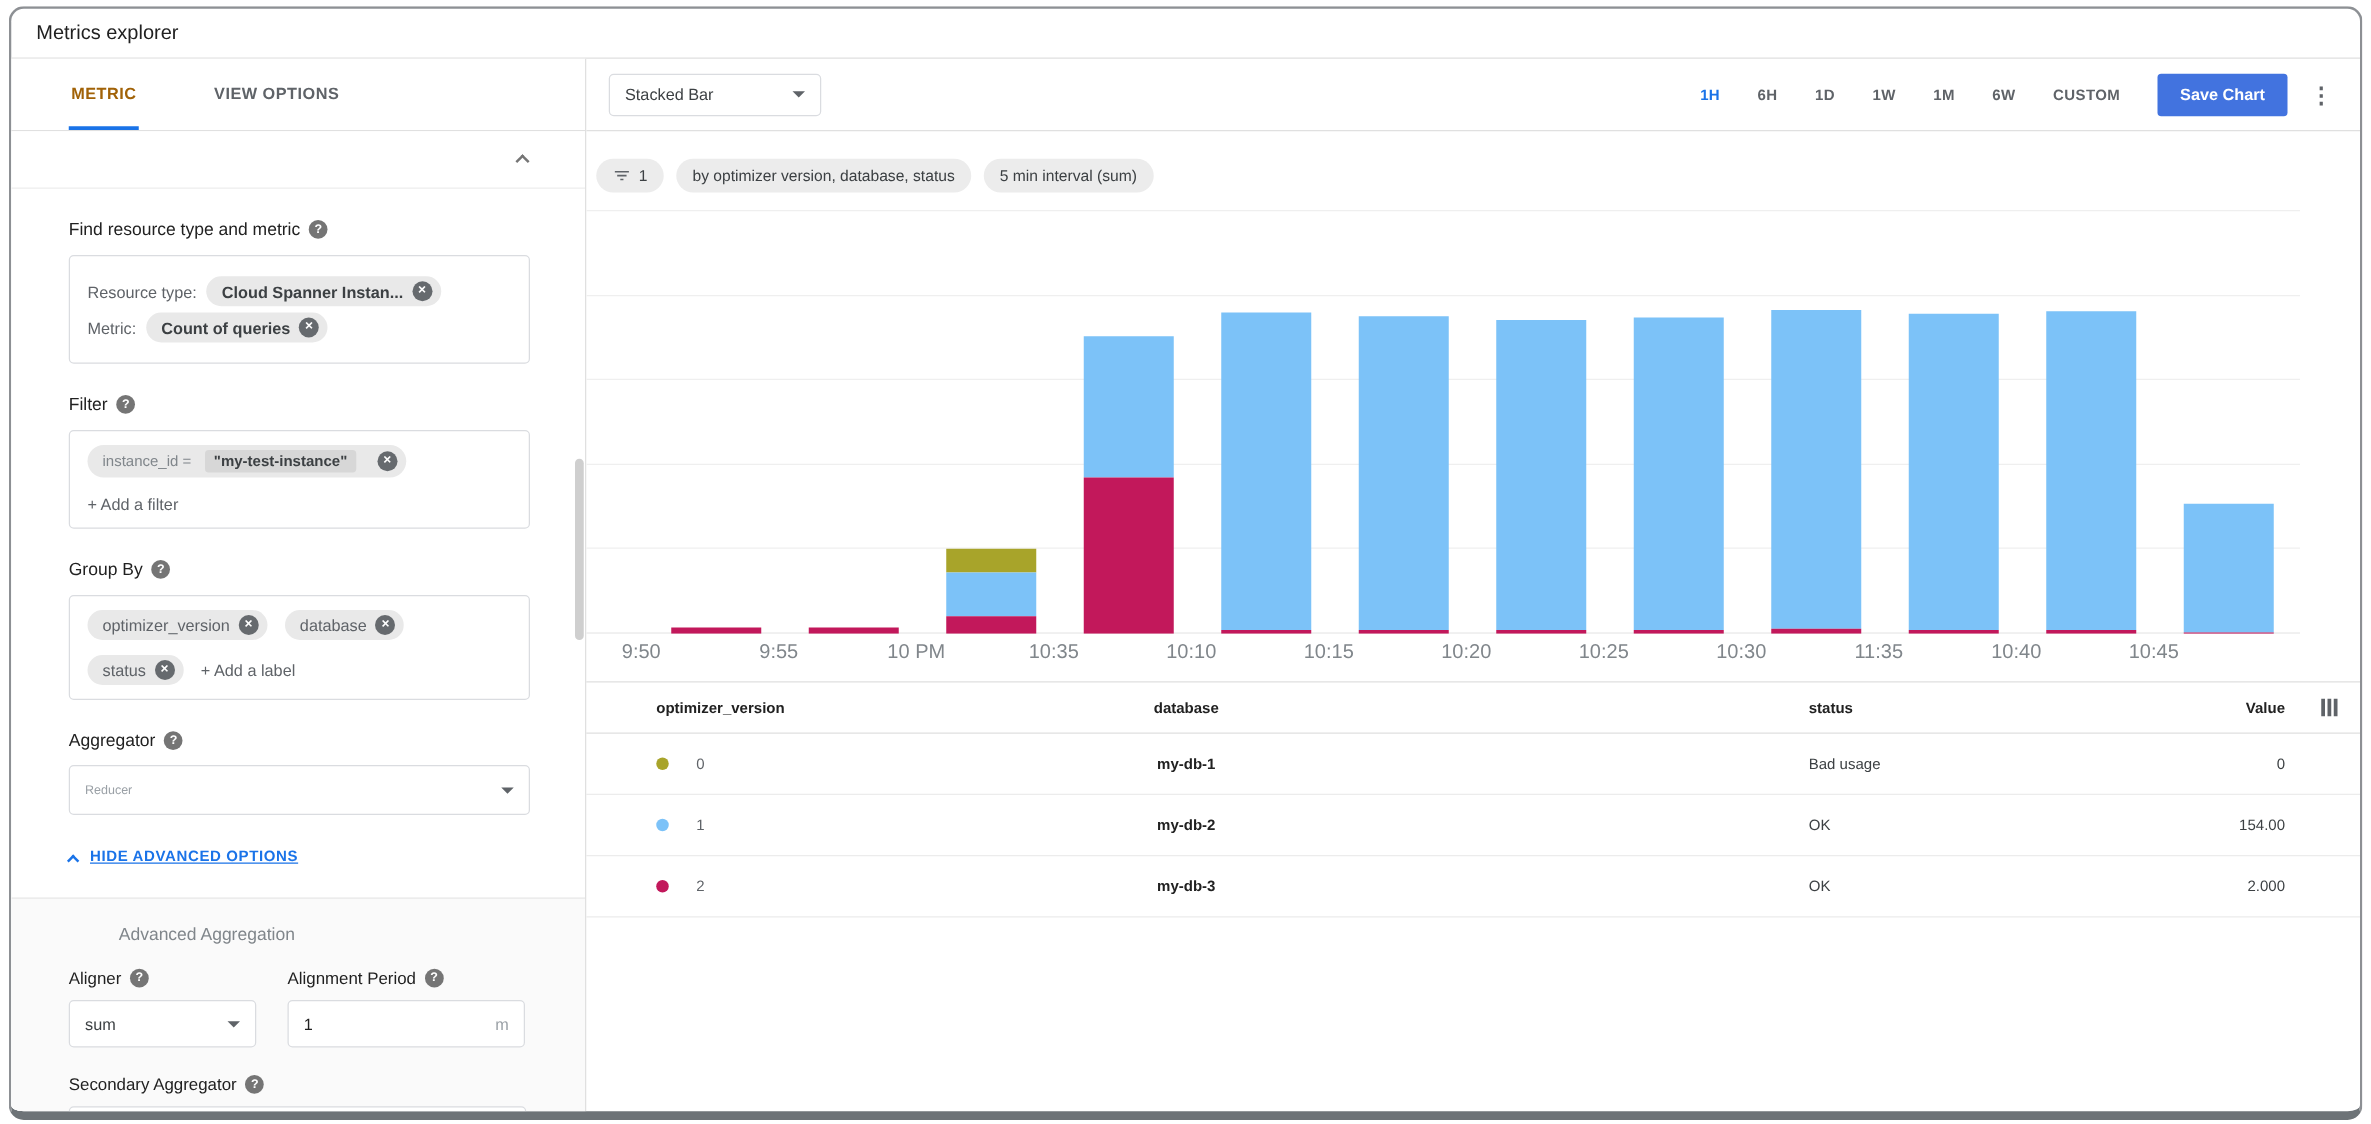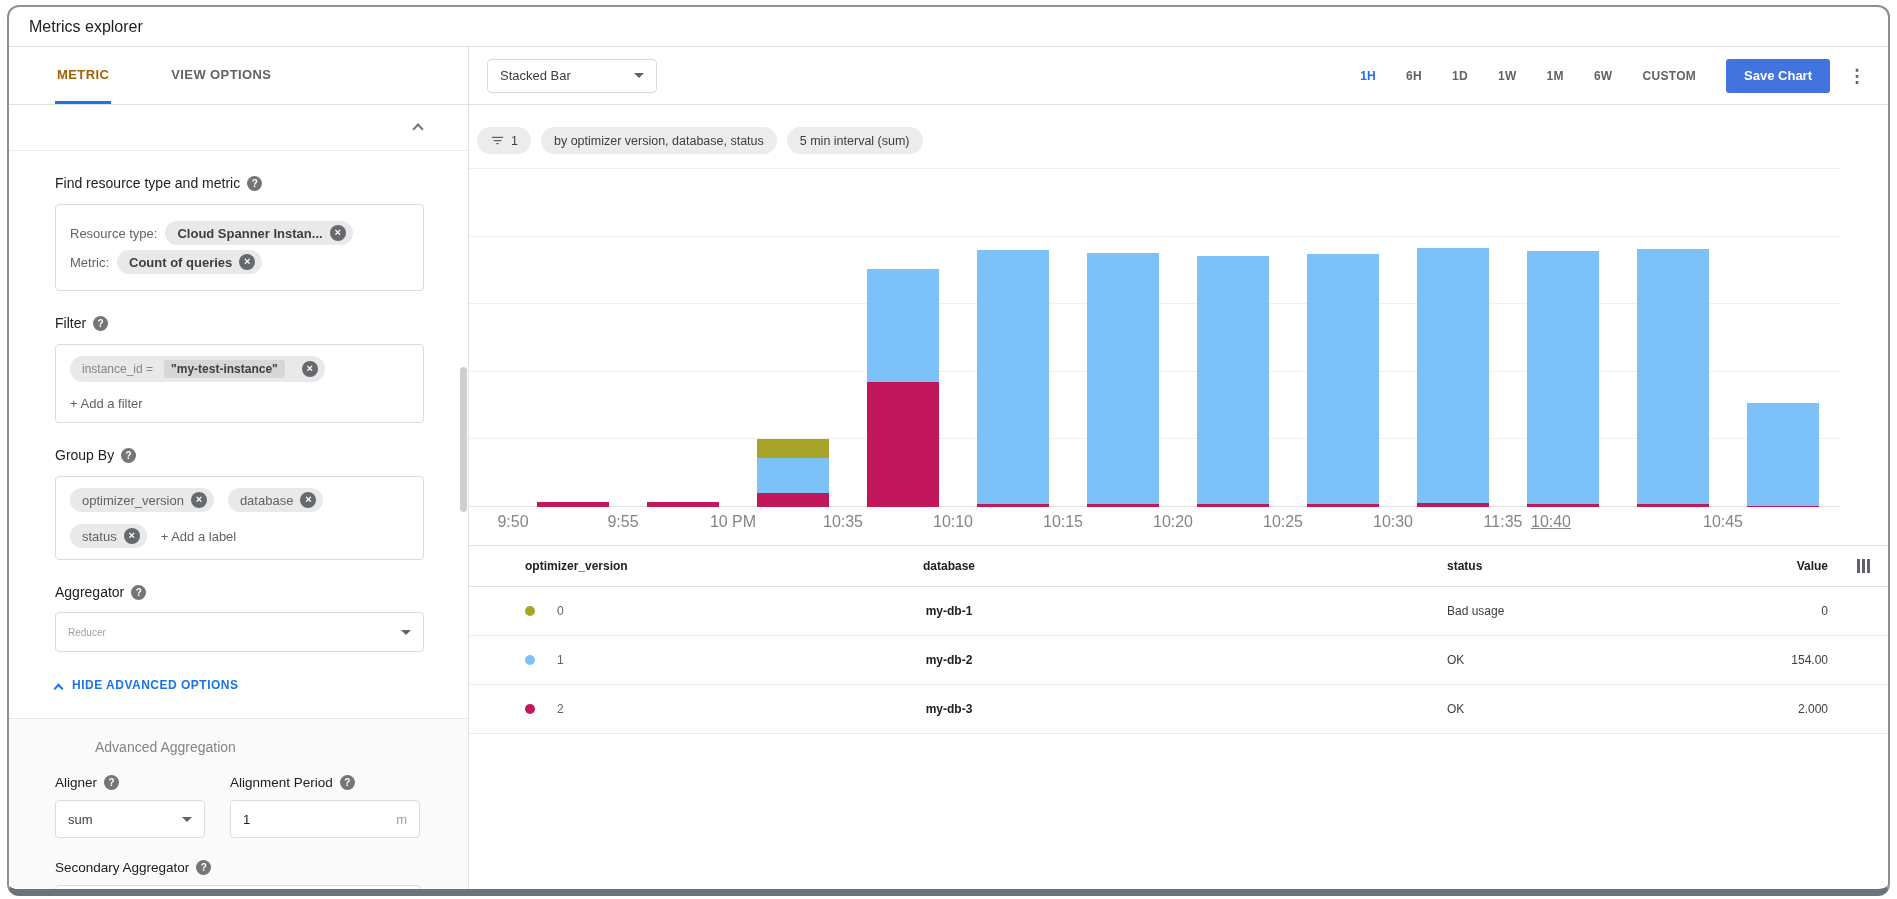--- a/index.html
+++ b/index.html
@@ -32,21 +32,21 @@
   .xcirc { width:16px; height:16px; flex:0 0 16px; border-radius:50%; background:#666a6e; color:#fff; font-size:11px; line-height:15px; text-align:center; font-weight:bold; cursor:pointer; }
   .fchip-val { background:#d7d7d7; border-radius:3px; padding:2px 7px; font-size:12px; font-weight:bold; color:#3c4043; margin-left:4px; }
   .addlink { font-size:13px; color:#5f6368; cursor:pointer; }
   .filter-add { margin-top:14px; }
   .chips-wrap { display:flex; flex-wrap:wrap; align-items:center; gap:12px 14px; }
   .select-box { display:flex; align-items:center; justify-content:space-between; border:1px solid #dadce0; border-radius:4px; background:#fff; height:40px; padding:0 12px; cursor:pointer; }
   .select-box .ph { font-size:10px; color:#9aa0a6; }
   .select-box .val { font-size:13px; color:#3c4043; }
   .caret { width:0; height:0; border-left:5px solid transparent; border-right:5px solid transparent; border-top:5px solid #5f6368; }
   .agg-select { margin:12px 44px 0 46px; }
-  .hideadv { margin:26px 0 0 46px; display:flex; align-items:flex-end; gap:10px; color:#1a73e8; font-size:12px; font-weight:bold; letter-spacing:.5px; cursor:pointer; }
+  .hideadv { margin:26px 0 0 46px; display:flex; align-items:flex-end; gap:10px; color:#1a73e8; font-size:12px; font-weight:bold; letter-spacing:.5px; cursor:pointer;text-decoration:underline; }
   .hideadv .chev-up { border-color:#1a73e8; width:7px; height:7px; margin-top:3px; }
   .advanced { margin-top:26px; background:#fafafa; border-top:1px solid #e8e8e8; border-bottom:1px solid #e3e3e3; padding:20px 44px 30px 46px; }
   .adv-title { font-size:14px; color:#80868b;margin-left:40px; }
   .adv-lblrow { display:flex; margin-top:20px; }
   .adv-lbl { font-size:13.5px; color:#212121; display:flex; align-items:center; gap:7px; }
   .adv-lbl.first { width:175px; flex:0 0 175px; }
   .adv-ctlrow { display:flex; margin-top:10px; }
   .aligner-sel { width:150px; flex:0 0 150px; height:38px; }
   .period-input { margin-left:25px; width:190px; border:1px solid #dadce0; border-radius:4px; height:38px; background:#fff; display:flex; align-items:center; padding:0 12px; }
   .period-input input { border:none; outline:none; width:100%; font-size:13px; color:#212121; font-family:"Liberation Sans",sans-serif; background:transparent; }
@@ -339,21 +339,21 @@
             <div class="xlabel" style="left: 44px;">9:50</div>
             <div class="xlabel" style="left: 154px;">9:55</div>
             <div class="xlabel" style="left: 264px;">10 PM</div>
             <div class="xlabel" style="left: 374px;">10:35</div>
             <div class="xlabel" style="left: 484px;">10:10</div>
             <div class="xlabel" style="left: 594px;">10:15</div>
             <div class="xlabel" style="left: 704px;">10:20</div>
             <div class="xlabel" style="left: 814px;">10:25</div>
             <div class="xlabel" style="left: 924px;">10:30</div>
             <div class="xlabel" style="left: 1034px;">11:35</div>
-            <div class="xlabel" style="left: 1082px; text-decoration: underline;">10:40</div>
+            <div class="xlabel" style="left: 1144px;">10:40</div>
             <div class="xlabel" style="left: 1254px;">10:45</div>
           </div>
 
         <div class="legend" id="legend">
           <div class="lrow head">
             <div class="cell c-opt hd">optimizer_version</div>
             <div class="cell c-db hd">database</div>
             <div class="cell c-st hd">status</div>
             <div class="cell c-val hd">Value</div>
             <div class="colicon">

